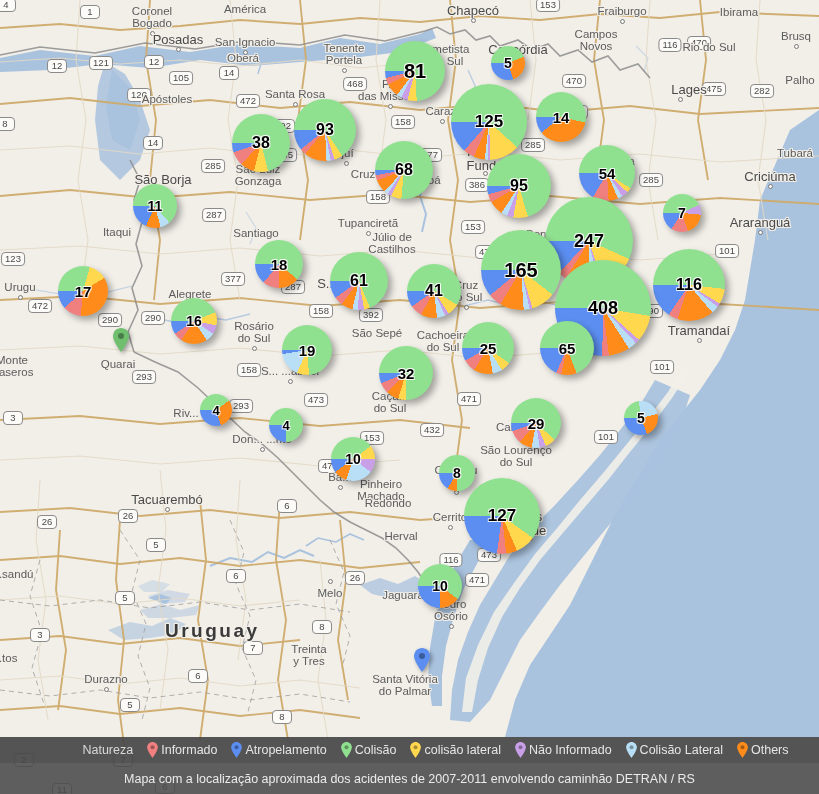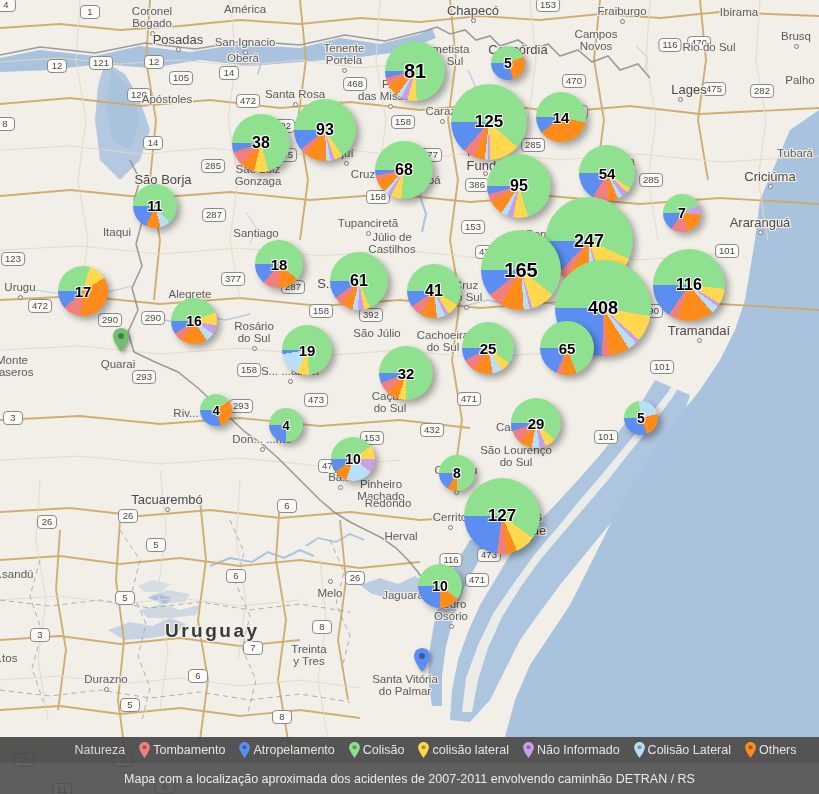--- a/index.html
+++ b/index.html
@@ -502,21 +502,21 @@
         <div class="place center big" style="left: 699px; top: 324px;">
           <div>Tramandaí</div>
         </div>
         <div class="city-dot" style="left: 697px; top: 338px;"></div>
         <div class="place center" style="left: 254px; top: 320px;">
           <div>Rosário</div>
           <div>do Sul</div>
         </div>
         <div class="city-dot" style="left: 252px; top: 346px;"></div>
         <div class="place center" style="left: 377px; top: 327px;">
-          <div>São Júlio</div>
+          <div>São Sepé</div>
         </div>
         <div class="place center" style="left: 443px; top: 329px;">
           <div>Cachoeira</div>
           <div>do Sul</div>
         </div>
         <div class="place center big" style="left: 578px; top: 337px;">
           <div>legre</div>
         </div>
         <div class="city-dot" style="left: 576px; top: 351px;"></div>
         <div class="place center" style="left: 12px; top: 354px;">
@@ -794,21 +794,21 @@
   </div>
 
   <div id="legend-bar">
     <span class="legend-title">Natureza</span>
     <div id="legend-items" style="display:flex;align-items:center;">
         <div class="legend-item">
           <span class="legend-pin"><svg viewBox="0 0 16 24" width="11" height="16">
               <path d="M8 0C3.6 0 0 3.6 0 8c0 5.6 8 16 8 16s8-10.4 8-16c0-4.4-3.6-8-8-8z" fill="#f08080"></path>
               <circle cx="8" cy="8" r="3" fill="rgba(0,0,0,.35)"></circle>
             </svg></span>
-          <span>Tombamento</span>
+          <span>Informado</span>
         </div>
         <div class="legend-item">
           <span class="legend-pin"><svg viewBox="0 0 16 24" width="11" height="16">
               <path d="M8 0C3.6 0 0 3.6 0 8c0 5.6 8 16 8 16s8-10.4 8-16c0-4.4-3.6-8-8-8z" fill="#5b8ef0"></path>
               <circle cx="8" cy="8" r="3" fill="rgba(0,0,0,.35)"></circle>
             </svg></span>
           <span>Atropelamento</span>
         </div>
         <div class="legend-item">
           <span class="legend-pin"><svg viewBox="0 0 16 24" width="11" height="16">

